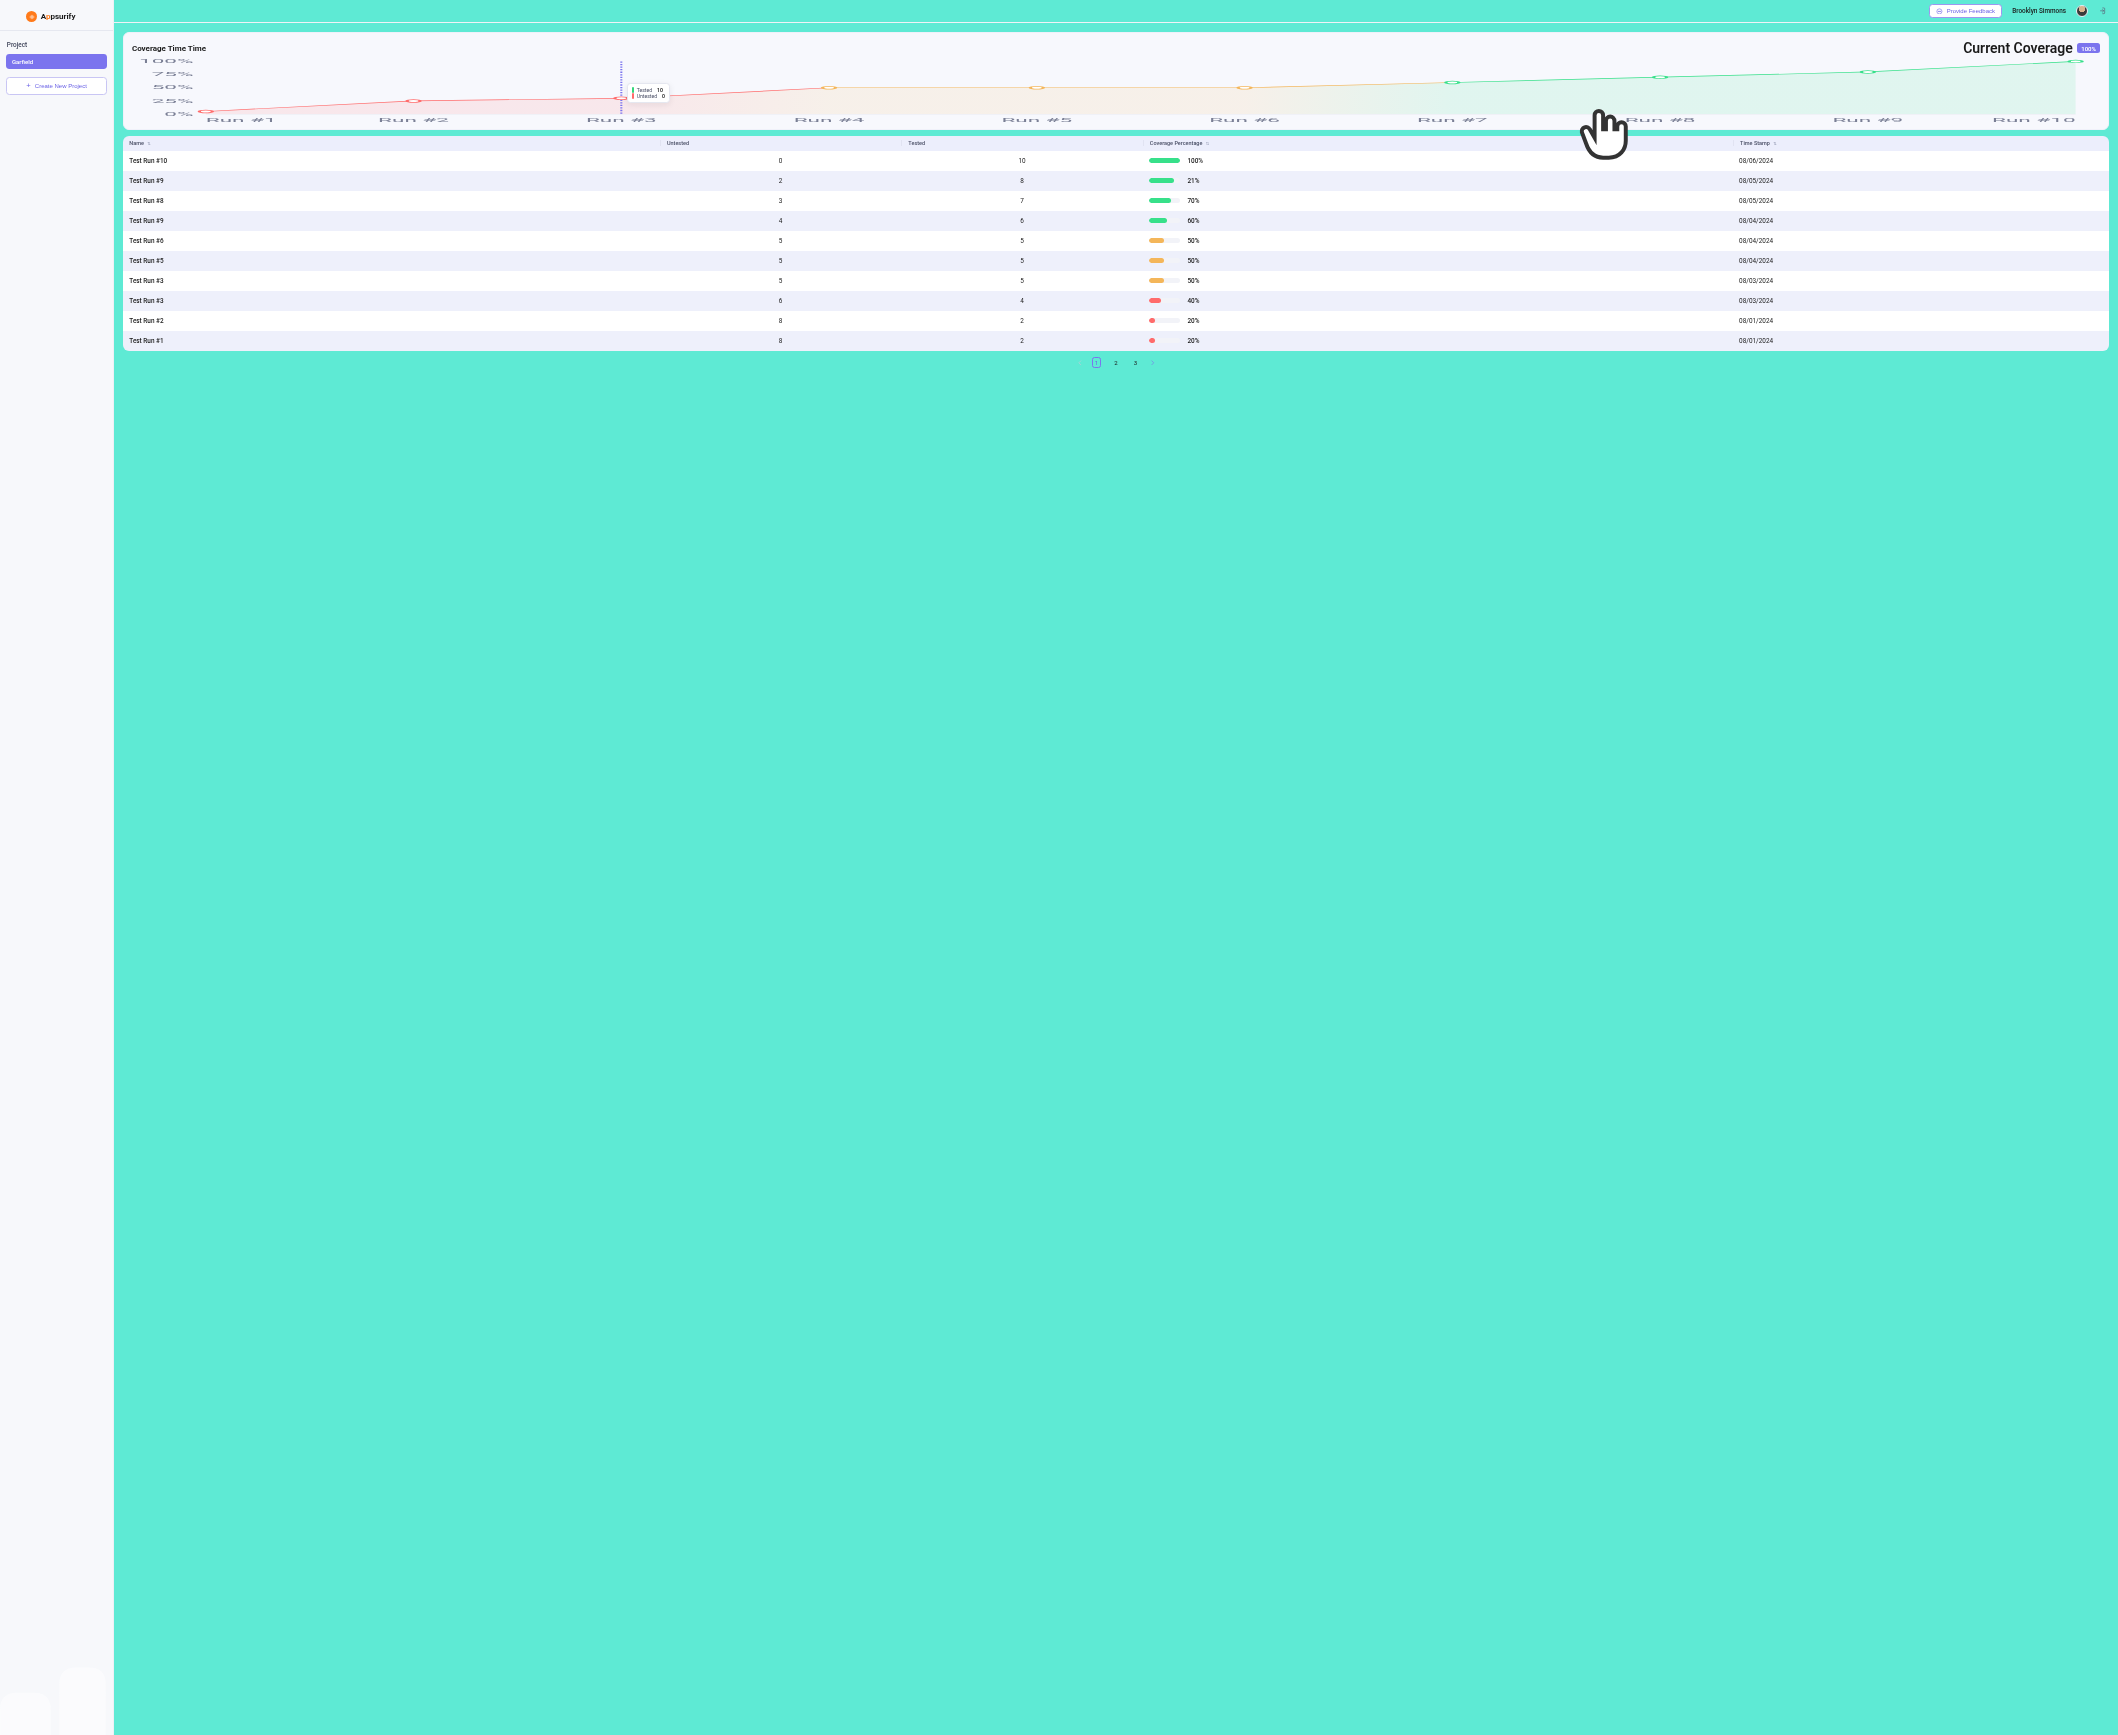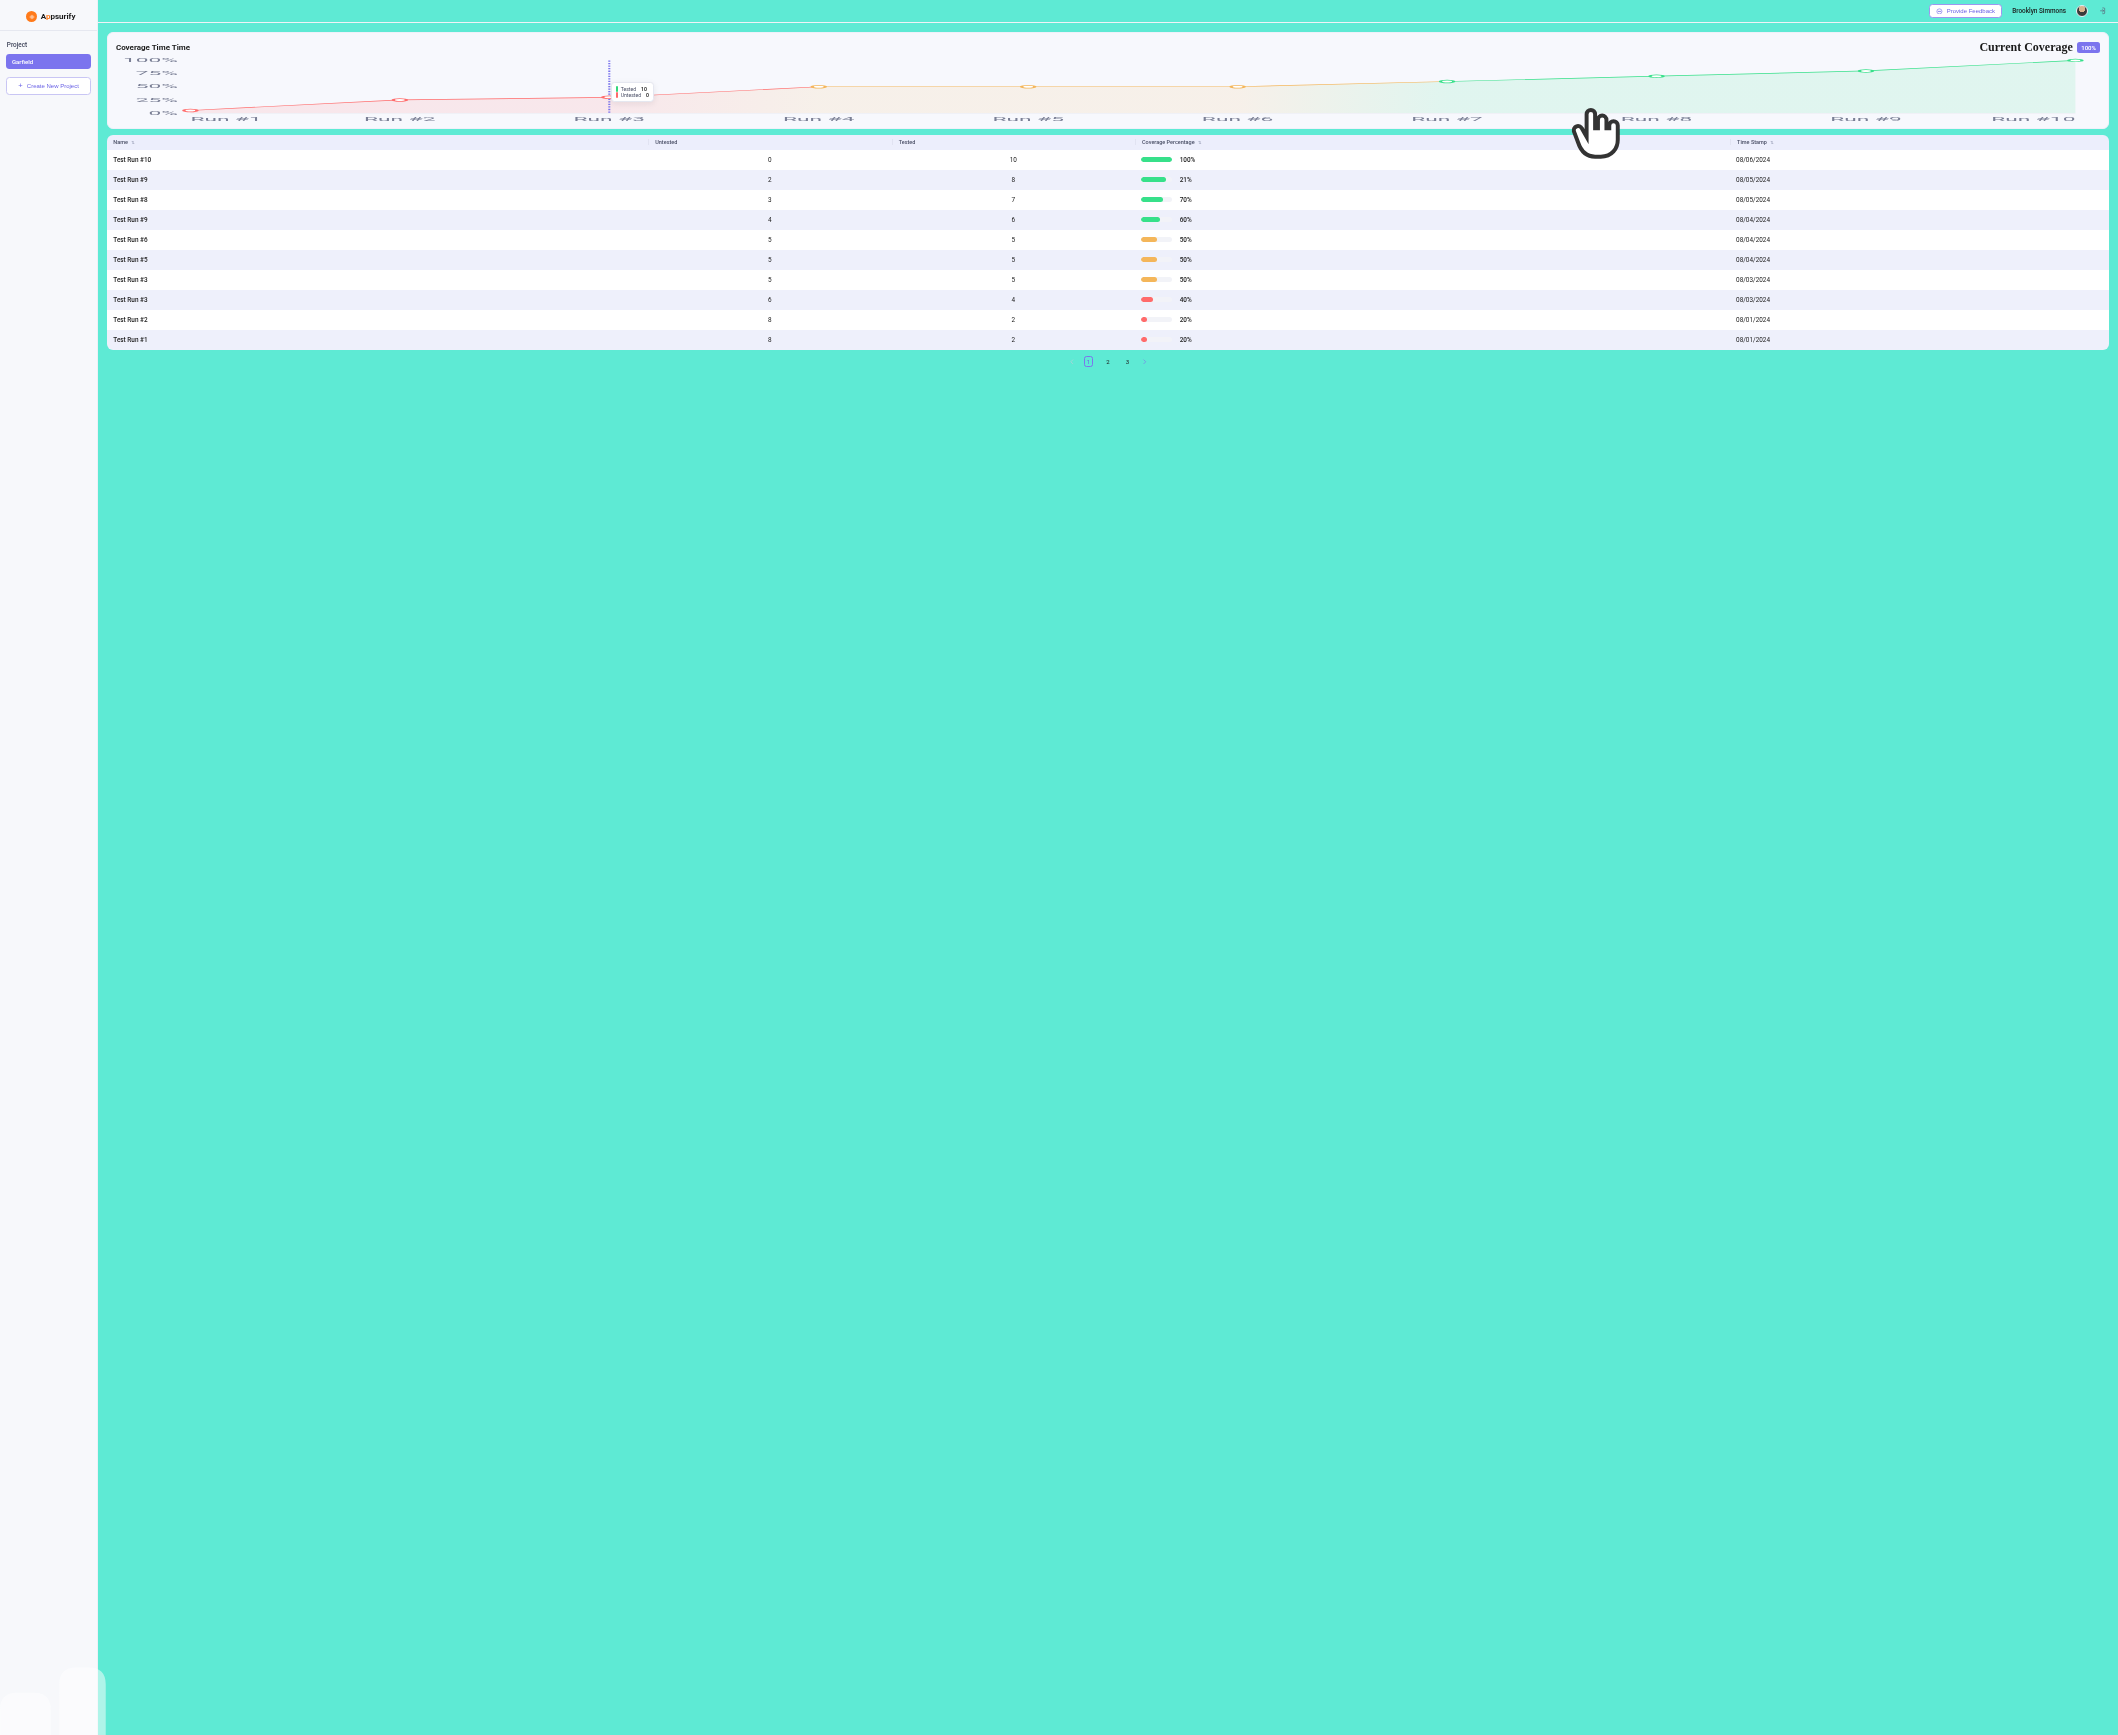--- a/index.html
+++ b/index.html
@@ -8,21 +8,21 @@
     font-family: -apple-system, BlinkMacSystemFont, "Segoe UI", Roboto, "Helvetica Neue", Arial, sans-serif;
     background: #fff;
     color: #1a1a1a;
     font-size: 6px;
   }
 
   .app { display: flex; min-height: 100vh; }
 
   
   .sidebar {
-    width: 98px;
+    width: 114px;
     background: #f7f8fb;
     border-right: 0.4px solid #eef0f6;
     padding: 8.5px 6px;
     flex-shrink: 0;
     position: relative;
   }
   .logo-wrap { display:flex; align-items:center; gap:3.4px; margin:2.5px 0 7.6px 20.3px; }
   .logo-mark {
     width: 11px; height:11px; border-radius:50%;
     background:#ff7a1a; display:flex; align-items:center; justify-content:center;
@@ -74,21 +74,21 @@
   .content { padding:8.5px 9.3px 12.7px; }
 
   
   .card {
     background:#f7f8fd; border:0.4px solid #f0f1fa; border-radius:6px;
     padding:7.6px 7.6px 3.4px;
   }
   .card-header { display:flex; align-items:center; justify-content:space-between; margin-bottom:1.7px; }
   .card-title { font-size:8px; font-weight:700; color:#1a1a1a; }
   .cc-wrap { display:flex; align-items:center; gap:4.2px; }
-  .cc-label { font-size:12px; font-weight:600; color:#1a1a1a;font-family:Liberation Serif, serif; }
+  .cc-label { font-size:14px; font-weight:600; color:#1a1a1a; }
   .cc-badge { background:#7b74ee; color:#fff; font-weight:600; font-size:6px; padding:1.7px 4.2px; border-radius:2.5px; }
 
   .chart { position:relative; height:68px; margin-top:1.7px; }
   .chart svg { width:100%; height:100%; display:block; }
   .y-tick { font-size:11px; fill:#7a7f95; }
   .x-tick { font-size:11px; fill:#7a7f95; }
   .baseline { stroke:#d9dce6; stroke-width:1; }
 
   .tooltip-box {
     position:absolute; background:#fff; border:0.4px solid #e5e7f0; border-radius:3.4px;

